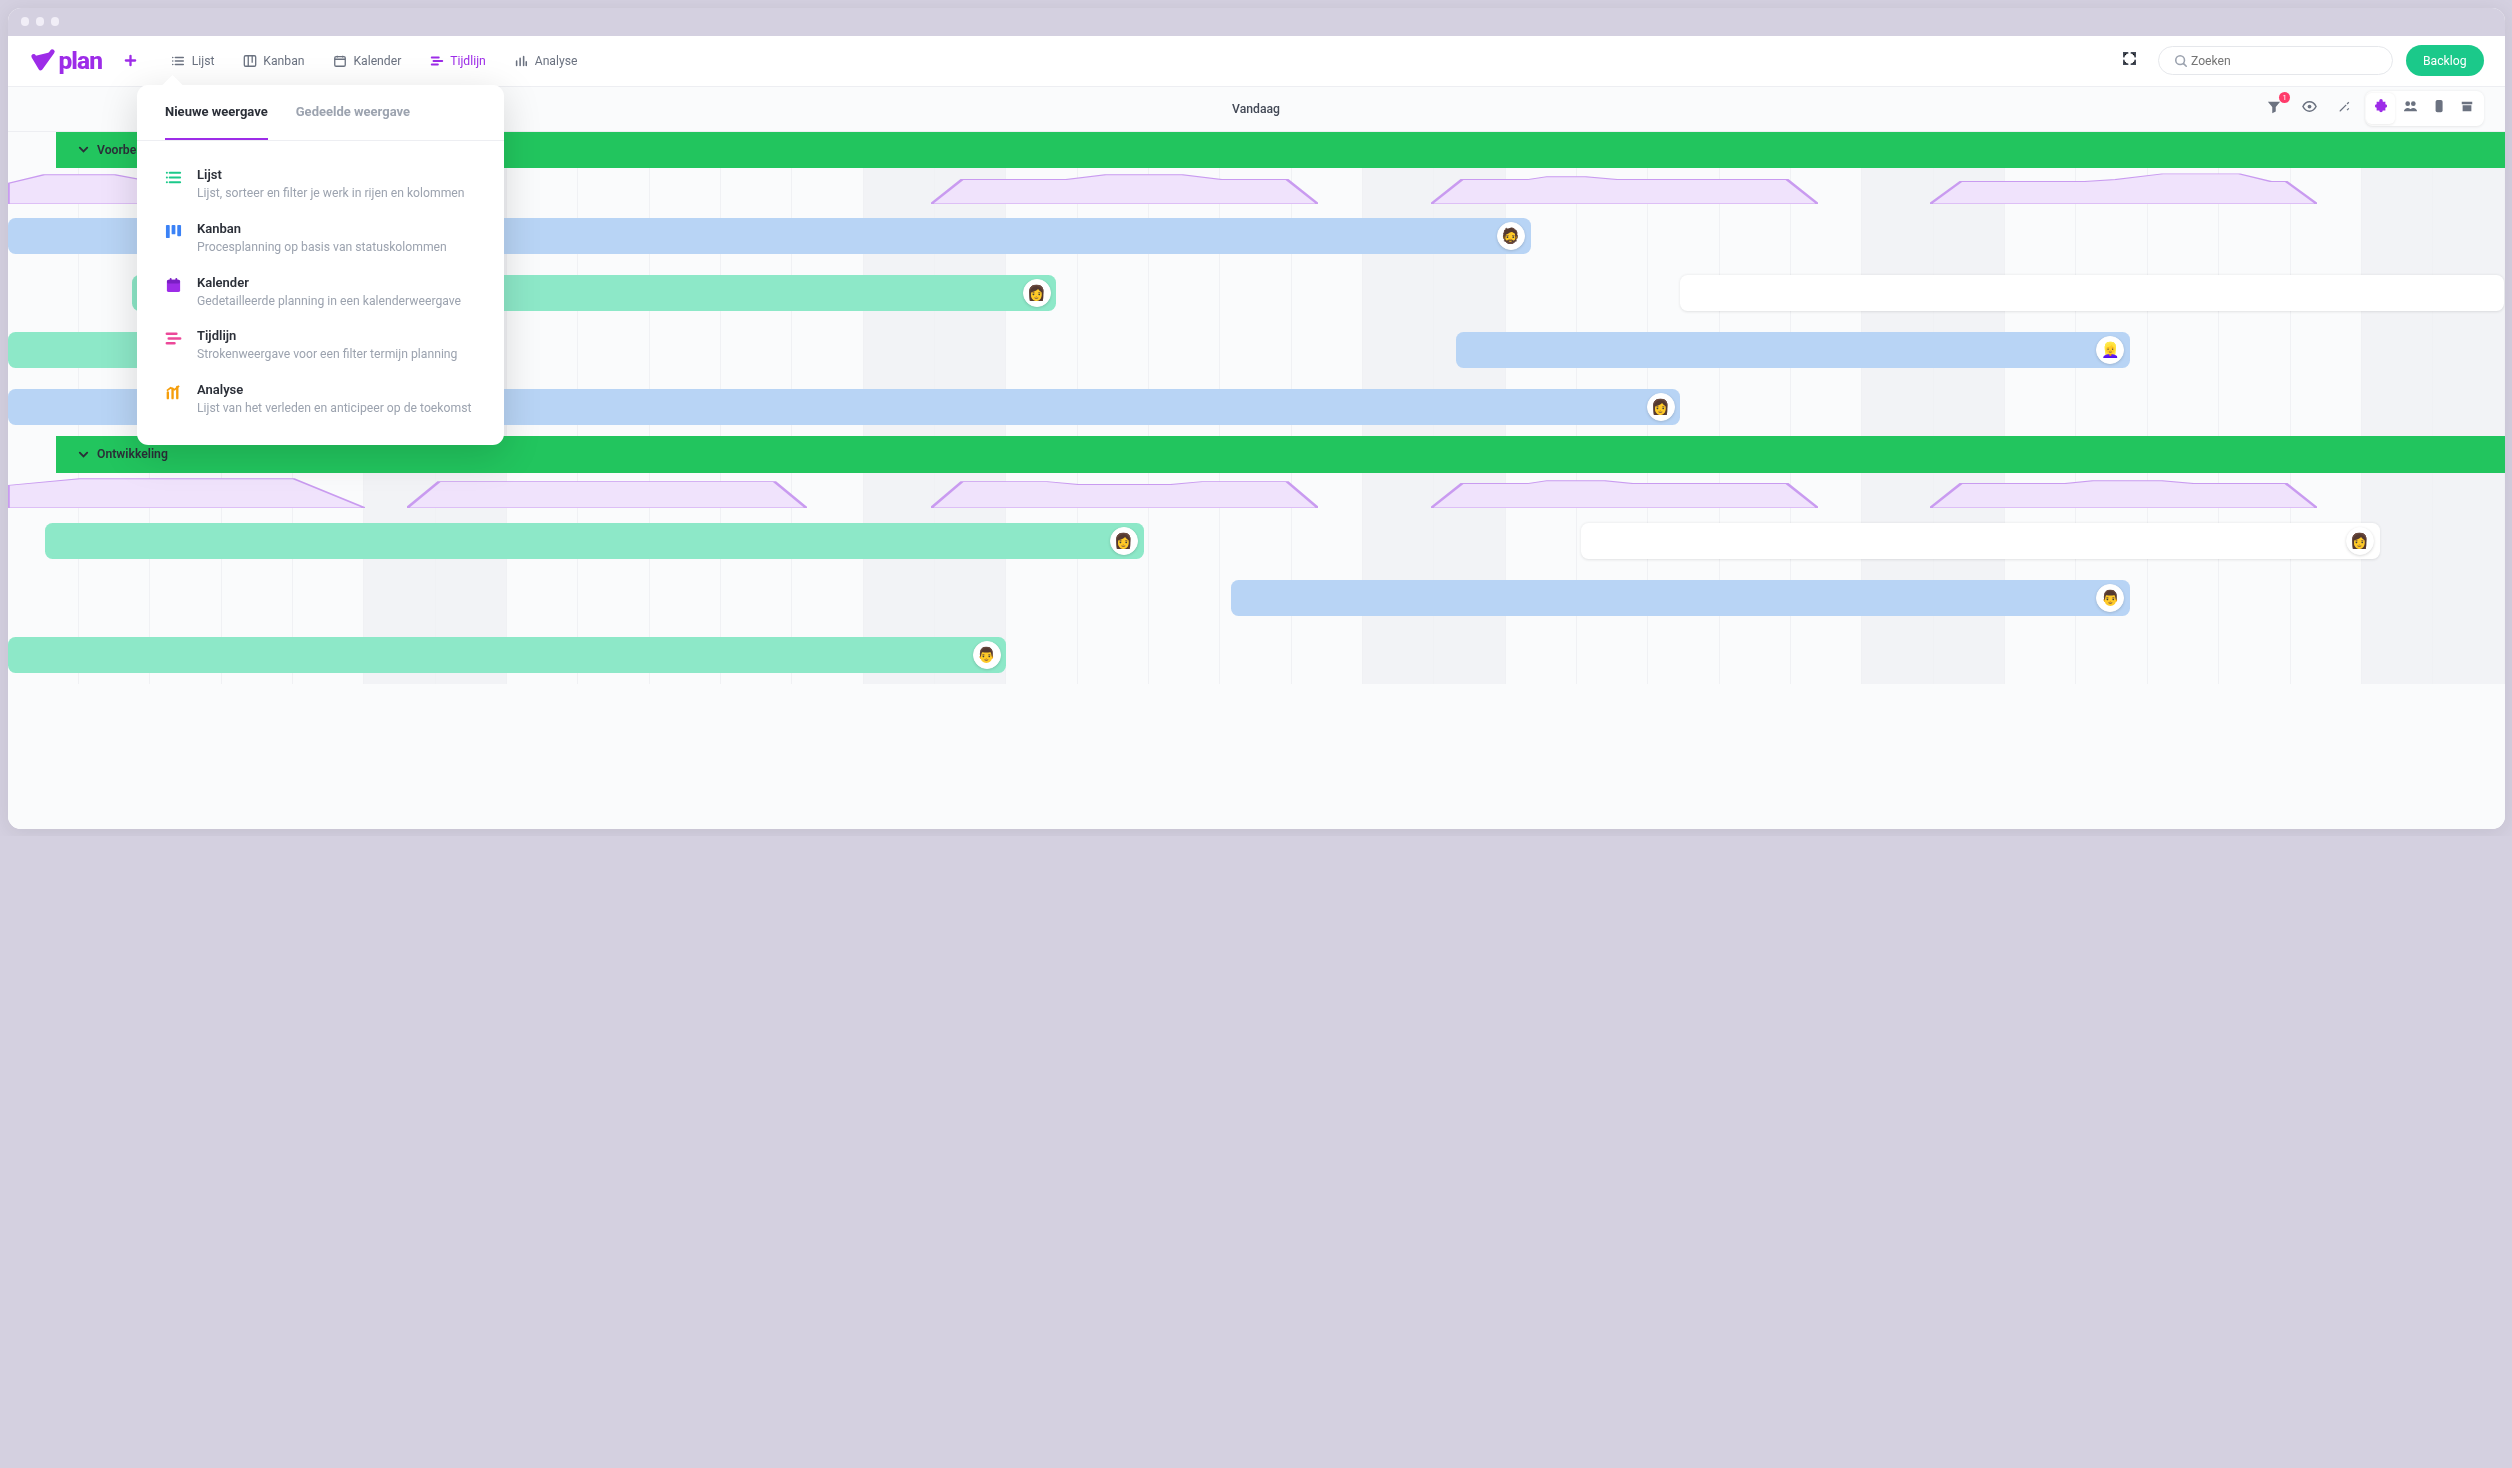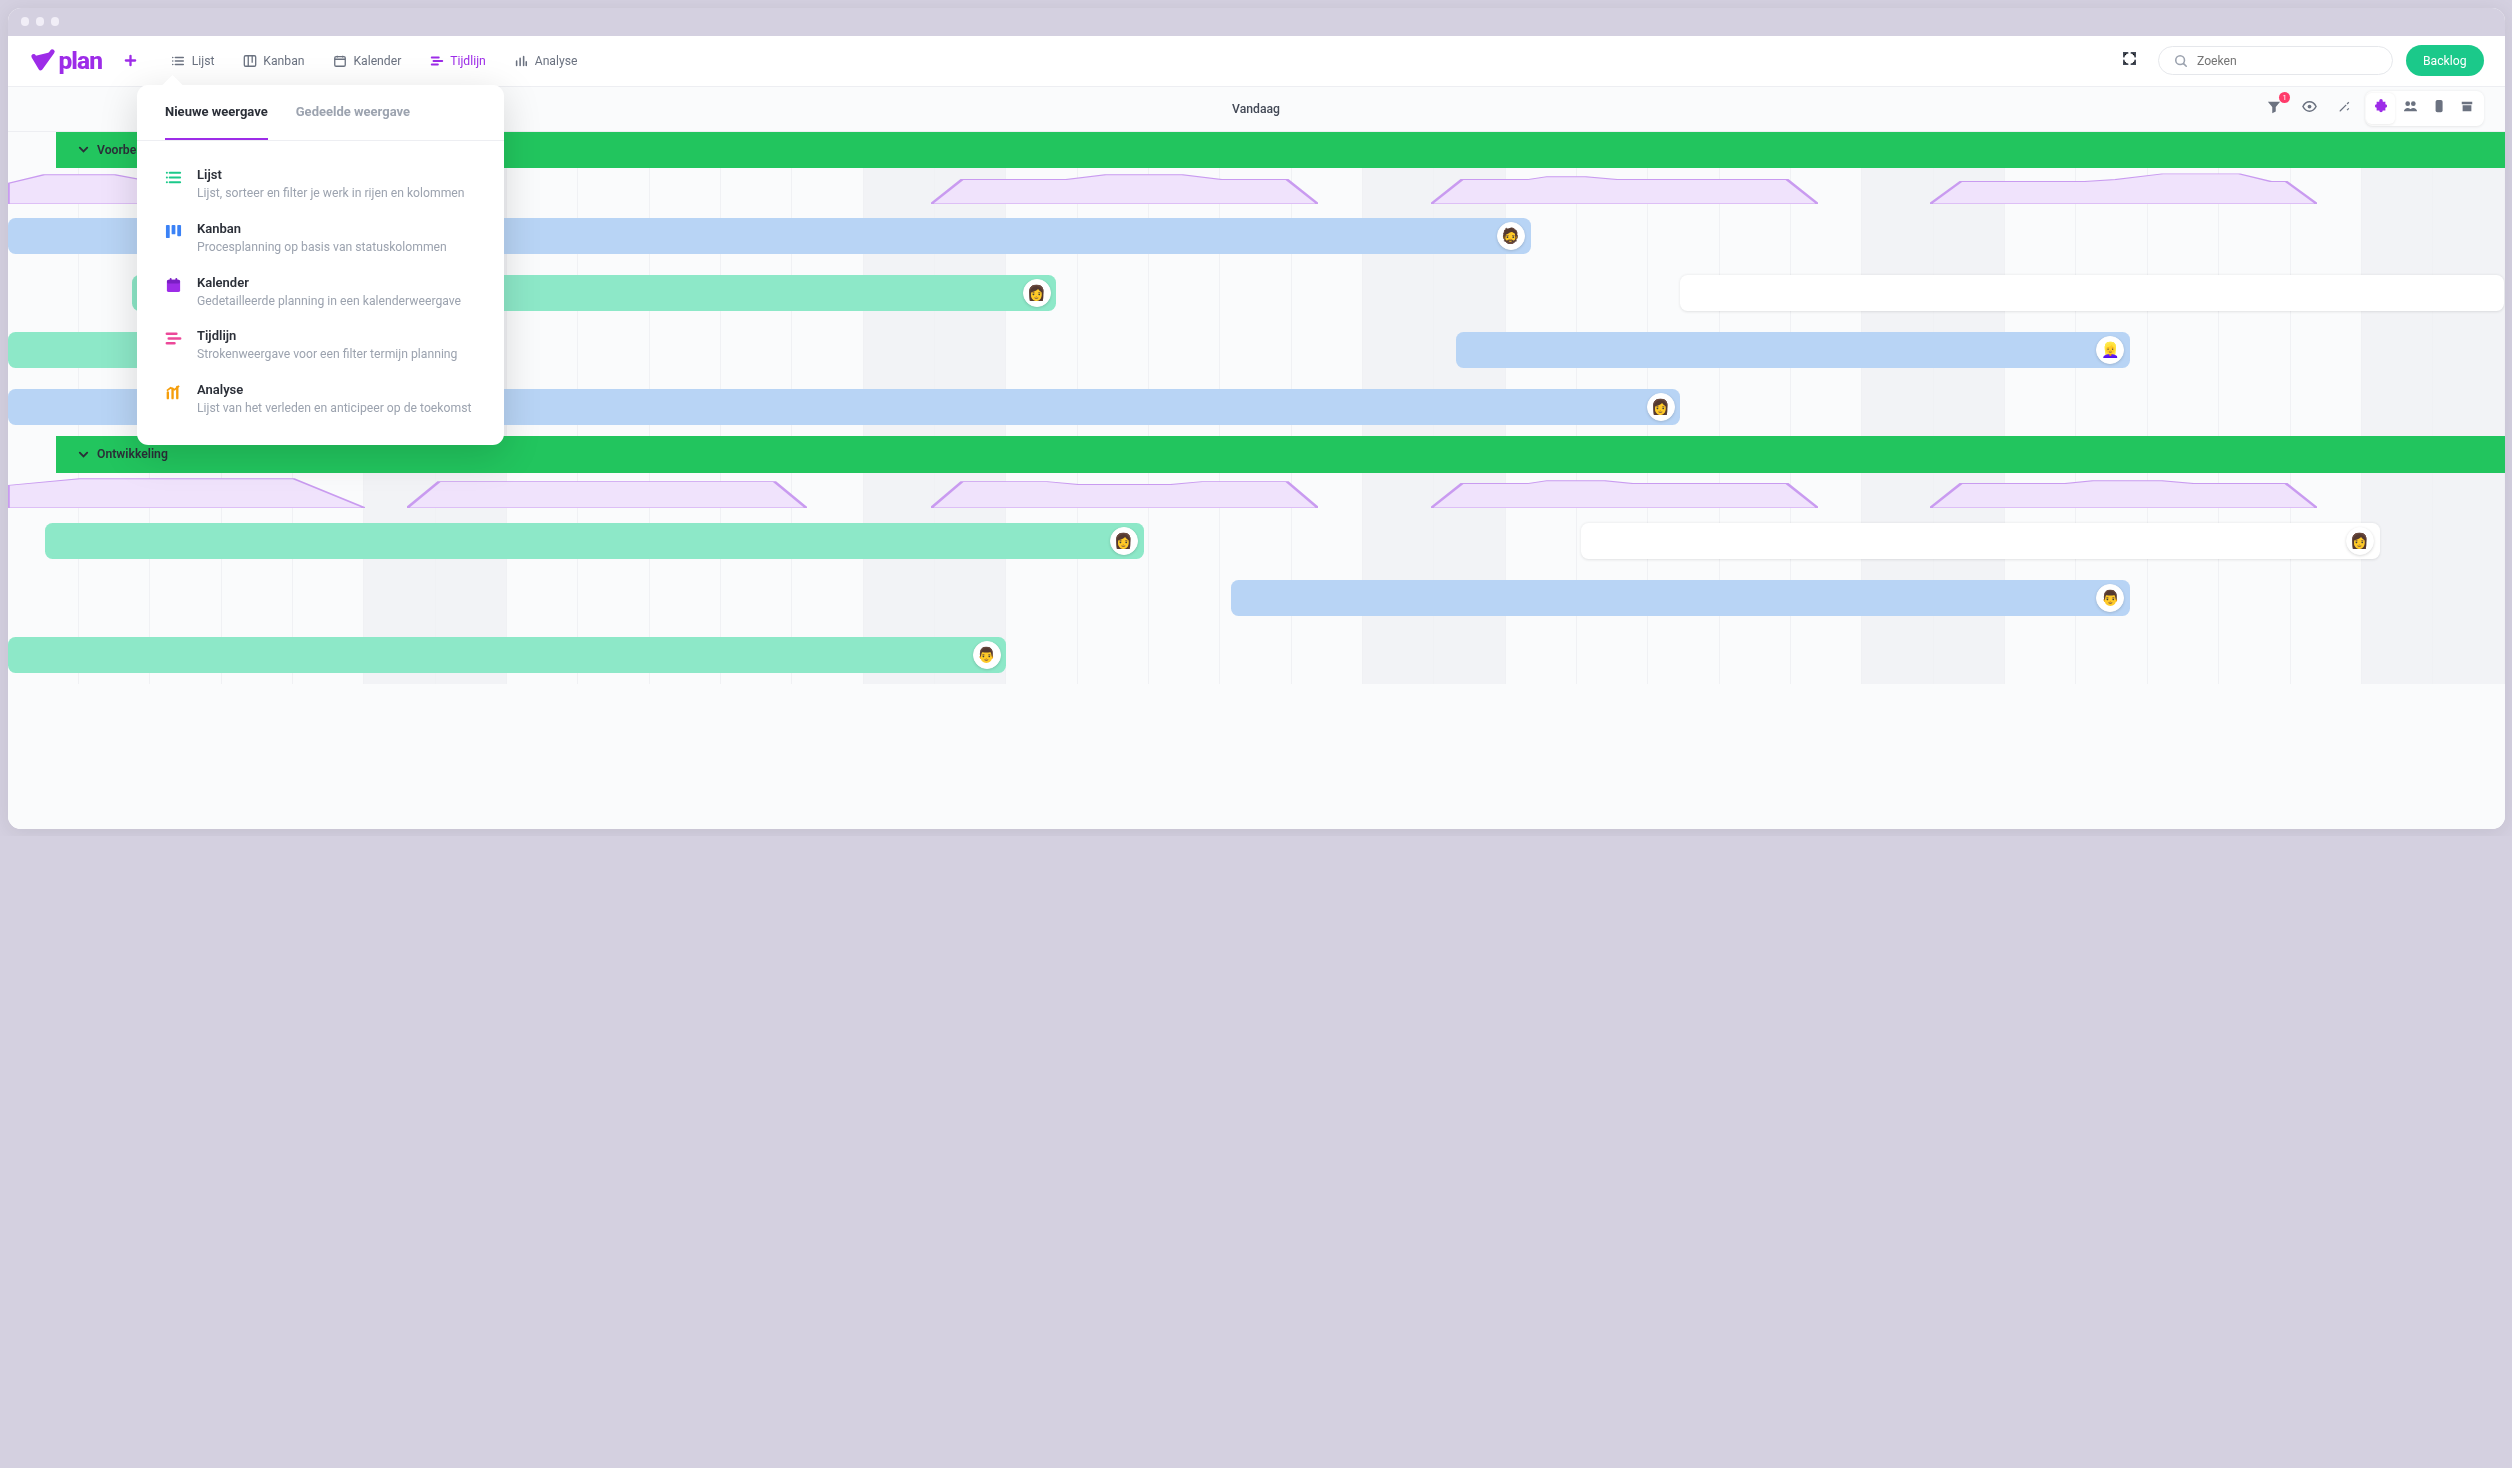--- a/index.html
+++ b/index.html
@@ -10,21 +10,21 @@
 .header { display: flex; align-items: center; padding: 0 21px; height: 51px; gap: 13px; background: #fff; border-bottom: 0.9px solid #edeef2; }
 .logo { font-size: 24.5px; font-weight: 800; color: #9d2ce8; letter-spacing: -0.9px; display: flex; align-items: center; gap: 1.9px; }
 .logo svg { width: 28px; height: 28px; }
 .add-btn { color: #9d2ce8; font-size: 17px; font-weight: 600; padding: 5.7px 9.4px; cursor: pointer; }
 .view-tabs { display: flex; gap: 5.7px; }
 .view-tab { display: flex; align-items: center; gap: 6.6px; padding: 6.6px 11.3px; color: #6b7280; font-size: 12.2px; cursor: pointer; border-radius: 5.7px; }
 .view-tab.active { color: #9d2ce8; }
 .view-tab svg { width: 14px; height: 14px; }
 .spacer { flex: 1; }
 .expand-btn { padding: 7.5px; cursor: pointer; color: #434956; }
-.search-box { display: flex; align-items: center; background: #fff; border: 0.9px solid #e5e7eb; border-radius: 19px; padding: 6.6px 15px; width: 235px; gap: 9px; }
+.search-box { display: flex; align-items: center; background: #fff; border: 0.9px solid #e5e7eb; border-radius: 19px; padding: 6.6px 15px; width: 235px; gap: 3px; }
 .search-box input { border: none; outline: none; font-size: 12.2px; color: #6b7280; flex: 1; background: transparent; }
 .backlog-btn { background: #1bc98a; color: #fff; border: none; padding: 8.5px 17px; border-radius: 19px; font-size: 12.2px; font-weight: 400; cursor: pointer; }
 .subheader { display: flex; align-items: center; padding: 9.4px 21px; background: #fafbfc; border-bottom: 0.9px solid #edeef2; height: 45px; }
 .today-label { position: absolute; left: 50%; transform: translateX(-50%); font-size: 12.2px; color: #434956; font-weight: 500; }
 .toolbar-right { margin-left: auto; display: flex; align-items: center; gap: 5.7px; }
 .tool-btn { padding: 5.7px 7.5px; cursor: pointer; color: #6b7280; position: relative; border-radius: 5.7px; }
 .tool-btn.purple { color: #9d2ce8; background: #fff; box-shadow: 0 0.9px 2.8px rgba(0,0,0,0.08); }
 .tool-group { display: flex; background: #fff; border-radius: 7.5px; box-shadow: 0 0.9px 2.8px rgba(0,0,0,0.08); padding: 1.9px; }
 .badge { position: absolute; top: -1.9px; right: -1.9px; background: #ff3b6b; color: #fff; font-size: 7.5px; width: 11.3px; height: 11.3px; border-radius: 50%; display: flex; align-items: center; justify-content: center; }
 .timeline-container { position: relative; background: #fafbfc; min-height: 697px; }

